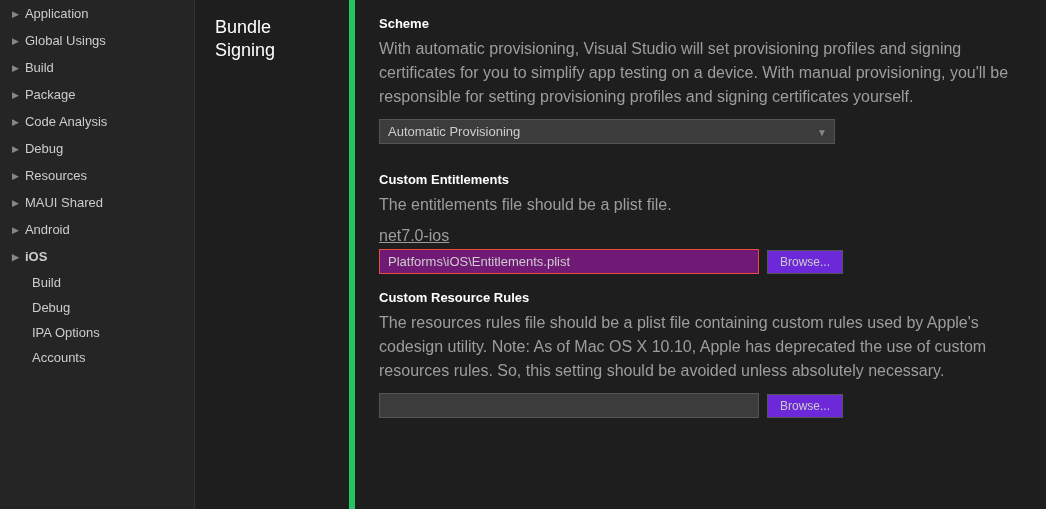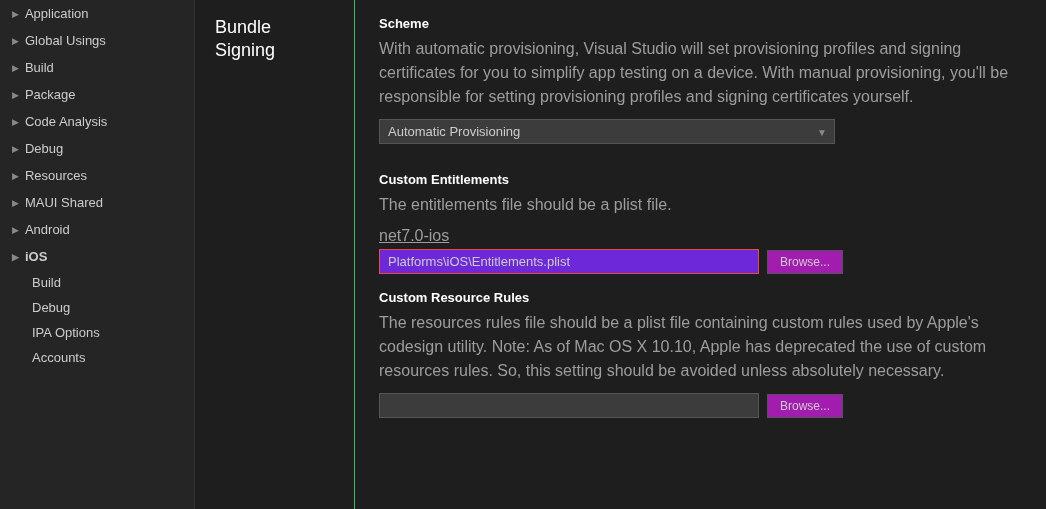--- a/index.html
+++ b/index.html
@@ -67,21 +67,21 @@
       flex: 1;
       display: flex;
       overflow: hidden;
     }
 
     
     .page-header {
       width: 160px;
       min-width: 160px;
       padding: 16px 10px 10px 20px;
-      border-right: 1px solid #22c55e;
+      border-right: 6px solid #22c55e;
     }
     .page-title {
       font-size: 18px;
       color: #ffffff;
       line-height: 1.3;
     }
 
     
     .content-area {
       flex: 1;
@@ -154,41 +154,41 @@
       text-decoration: underline;
     }
 
     .input-row {
       display: flex;
       align-items: center;
       gap: 8px;
       margin-bottom: 12px;
     }
     .text-input {
-      background: #6d28d9;
+      background: #701a75;
       border: 1.5px solid #e74c3c;
       color: #cccccc;
       padding: 4px 8px;
       font-size: 13px;
       flex: 1;
       max-width: 380px;
       outline: none;
     }
     .text-input-plain {
       background: #3c3c3c;
       border: 1px solid #555;
       color: #cccccc;
       padding: 4px 8px;
       font-size: 13px;
       flex: 1;
       max-width: 380px;
       outline: none;
     }
     .browse-btn {
-      background: #a21caf;
+      background: #6d28d9;
       border: 1px solid #555;
       color: #cccccc;
       padding: 4px 12px;
       font-size: 12px;
       cursor: pointer;
       white-space: nowrap;
     }
   </style>
 </head>
 <body>

